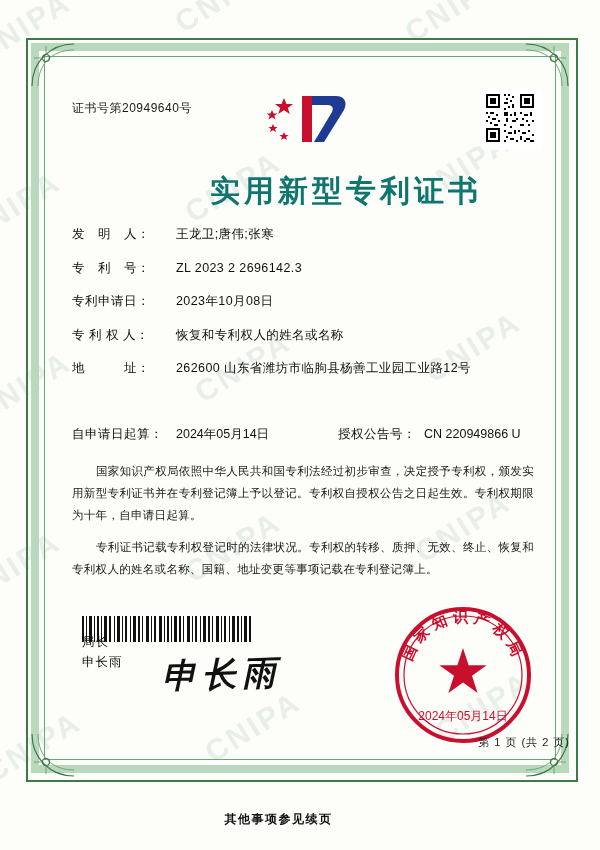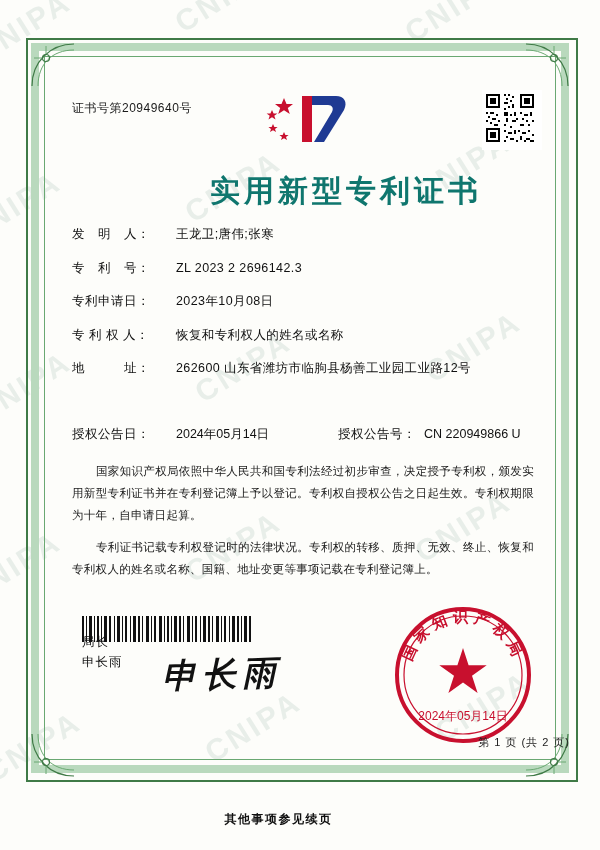--- a/index.html
+++ b/index.html
@@ -414,21 +414,21 @@
       </div>
       <div class="field">
         <div class="f-label">专 利 权 人：</div>
         <div class="f-value">恢复和专利权人的姓名或名称</div>
       </div>
       <div class="field">
         <div class="f-label">地　　　址：</div>
         <div class="f-value">262600 山东省潍坊市临朐县杨善工业园工业路12号</div>
       </div>
       <div class="field-row2">
-        <div class="f-label2">授权公告日：</div>
+        <div class="f-label2">自申请日起算：</div>
         <div class="f-value2">2024年05月14日</div>
         <div class="f-label3">授权公告号：</div>
         <div class="f-value3">CN 220949866 U</div>
       </div>
     </div>
 
     <div class="paras">
       <div class="para">国家知识产权局依照中华人民共和国专利法经过初步审查，决定授予专利权，颁发实用新型专利证书并在专利登记簿上予以登记。专利权自授权公告之日起生效。专利权期限为十年，自申请日起算。</div>
       <div class="para">专利证书记载专利权登记时的法律状况。专利权的转移、质押、无效、终止、恢复和专利权人的姓名或名称、国籍、地址变更等事项记载在专利登记簿上。</div>
     </div>

